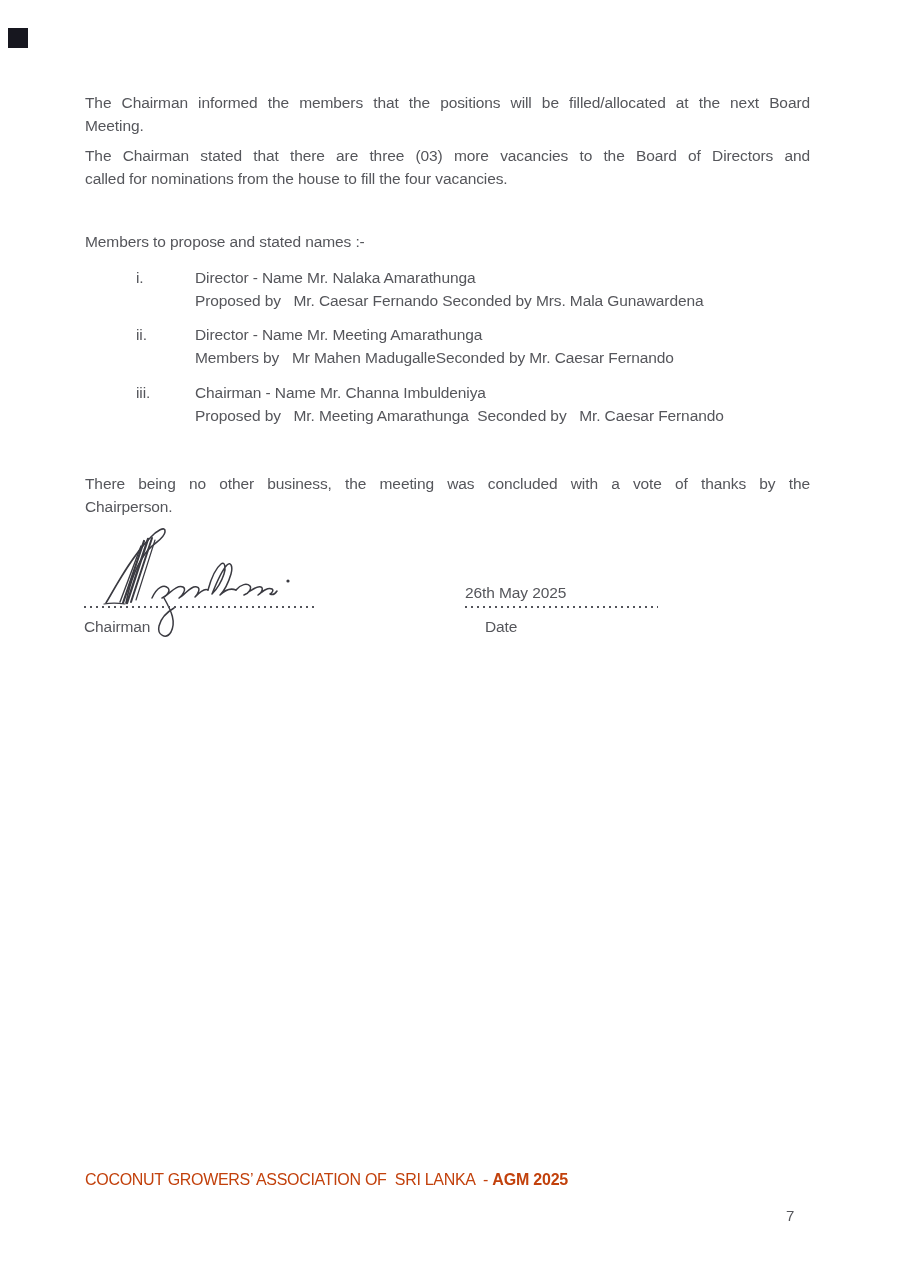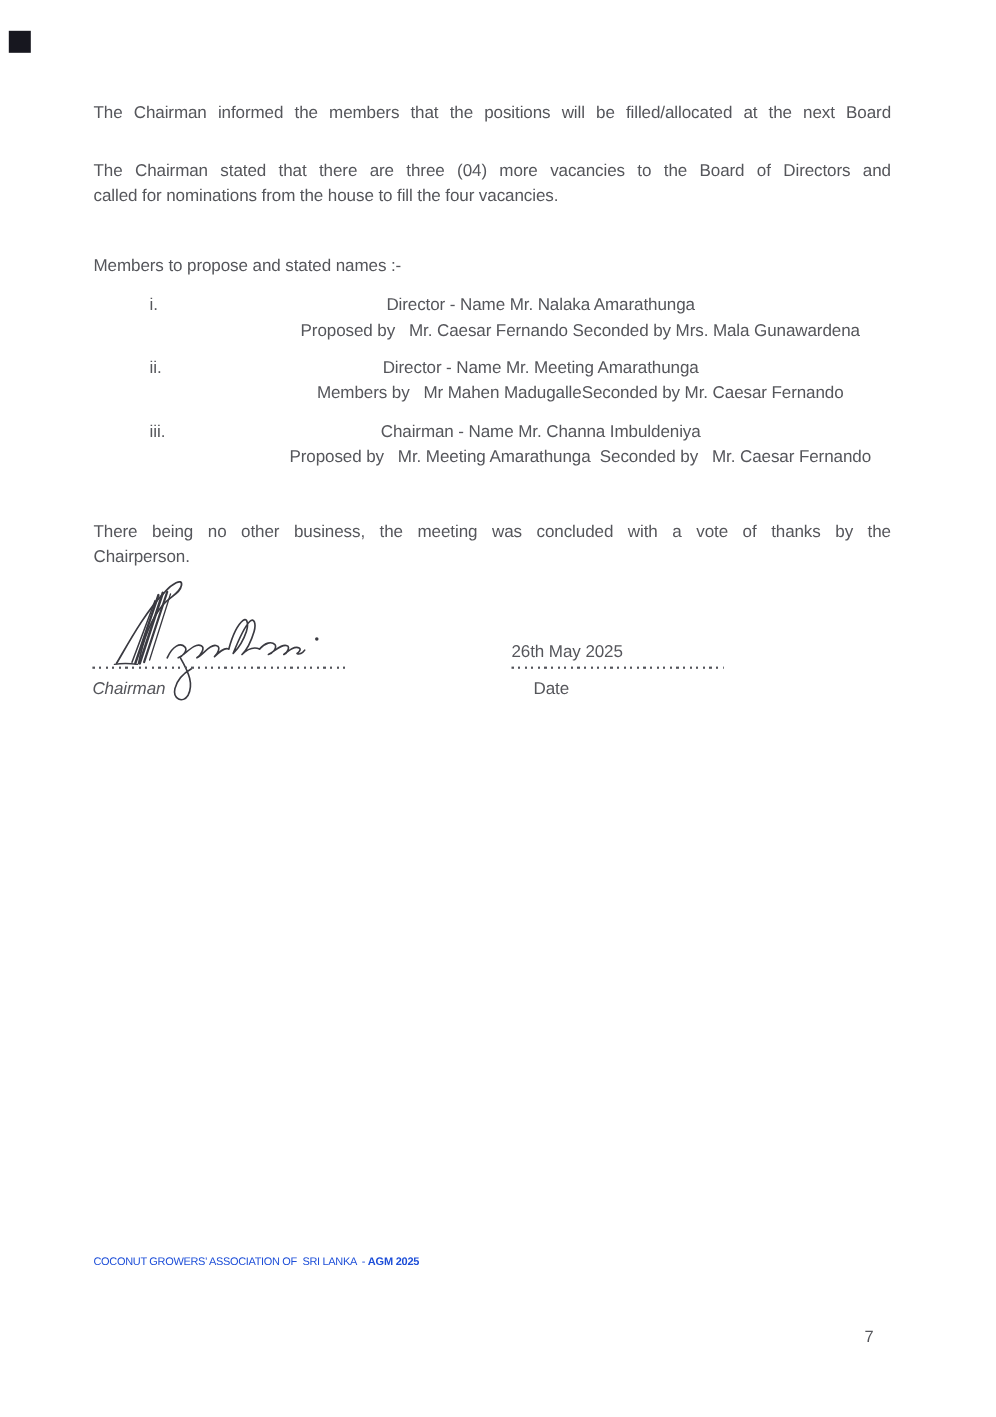--- a/index.html
+++ b/index.html
@@ -4,48 +4,49 @@
 <style>
   html,body{margin:0;padding:0;background:#ffffff;}
   .page{
     position:relative;width:873px;height:1288px;background:#ffffff;overflow:hidden;
     font-family:"Liberation Sans","DejaVu Sans",sans-serif;
     color:#55565b;font-size:15.5px;line-height:23px;letter-spacing:-0.1px;
   }
   .abs{position:absolute;}
   .block{position:absolute;left:85px;width:725px;}
   .jline{text-align:justify;text-align-last:justify;white-space:normal;}
-  .pre{white-space:pre-wrap;margin-left:36px;}
+  .pre{white-space:pre-wrap;}
   .corner-square{position:absolute;left:8px;top:28px;width:20px;height:20px;background:#17171f;}
   .dotline{position:absolute;height:2px;top:606px;
     background:repeating-linear-gradient(to right,#53545a 0 2px,transparent 2px 6px);}
   .dotline.left{left:84px;width:232px;}
   .dotline.right{left:465px;width:193px;}
   .sig-label{position:absolute;top:615px;}
-  .footer-line{position:absolute;left:85px;top:1140px;font-size:10px;line-height:16px;
-    letter-spacing:-0.3px;color:#1d4ed8;white-space:pre-wrap;}
+  .footer-line{position:absolute;left:85px;top:1172px;font-size:16px;line-height:16px;
+    letter-spacing:-0.3px;color:#c2410c;white-space:pre-wrap;}
   .footer-line b{font-weight:bold;letter-spacing:-0.2px;}
   .page-number{position:absolute;left:786px;top:1207px;font-size:15px;line-height:18px;color:#55565b;}
   .marker{position:absolute;left:136px;}
-  .itemline{position:absolute;left:184px;width:615px;text-align:center;}
+  .itemline{position:absolute;left:195px;width:615px;}
   .signature{position:absolute;left:98px;top:524px;}
 </style>
 </head>
 <body>
 
 <div class="page">
 
   <div class="corner-square"></div>
 
   <div class="block" style="top:91px">
     <div class="jline">The Chairman informed the members that the positions will be filled/allocated at the next Board</div>
+    <div>Meeting.</div>
   </div>
 
   <div class="block" style="top:144px">
-    <div class="jline">The Chairman stated that there are three (04) more vacancies to the Board of Directors and</div>
+    <div class="jline">The Chairman stated that there are three (03) more vacancies to the Board of Directors and</div>
     <div>called for nominations from the house to fill the four vacancies.</div>
   </div>
 
   <div class="block" style="top:230px">Members to propose and stated names :-</div>
 
   <div class="marker" style="top:266px">i.</div>
   <div class="itemline" style="top:266px">Director - Name Mr. Nalaka Amarathunga</div>
   <div class="itemline pre" style="top:289px">Proposed by   Mr. Caesar Fernando Seconded by Mrs. Mala Gunawardena</div>
 
   <div class="marker" style="top:323px">ii.</div>
@@ -76,19 +77,19 @@
         <path d="M110,66 C113,55 118,44 123,40 C127,37 128,44 126,50 C123,59 118,66 114,70 C118,60 124,46 129,41 C133,37 135,43 133,50 C130,60 126,67 122,71 C127,66 133,64 138,66" stroke-width="1.5"></path>
         <path d="M138,66 C143,60 149,59 152,62 C154,65 150,70 146,71 C152,68 158,61 163,63 C166,64 163,70 160,71 C165,67 170,63 174,65 C176,66 174,69 172,70 C174,71 177,70 179,67" stroke-width="1.5"></path>
         <circle cx="190" cy="57" r="1.6" fill="#3a3a41" stroke="none"></circle>
       </g>
     </svg>
   </div>
 
   <div class="abs" style="left:465px;top:581px;">26th May 2025</div>
   <div class="dotline left"></div>
   <div class="dotline right"></div>
-  <div class="sig-label" style="left:84px;font-style:italic;">Chairman</div>
+  <div class="sig-label" style="left:84px;">Chairman</div>
   <div class="sig-label" style="left:465px;margin-left:20px;">Date</div>
 
   <div class="footer-line"><span>COCONUT GROWERS’ ASSOCIATION OF  SRI LANKA  - </span><b>AGM 2025</b></div>
   <div class="page-number">7</div>
 
 </div>
 
 </body></html>

